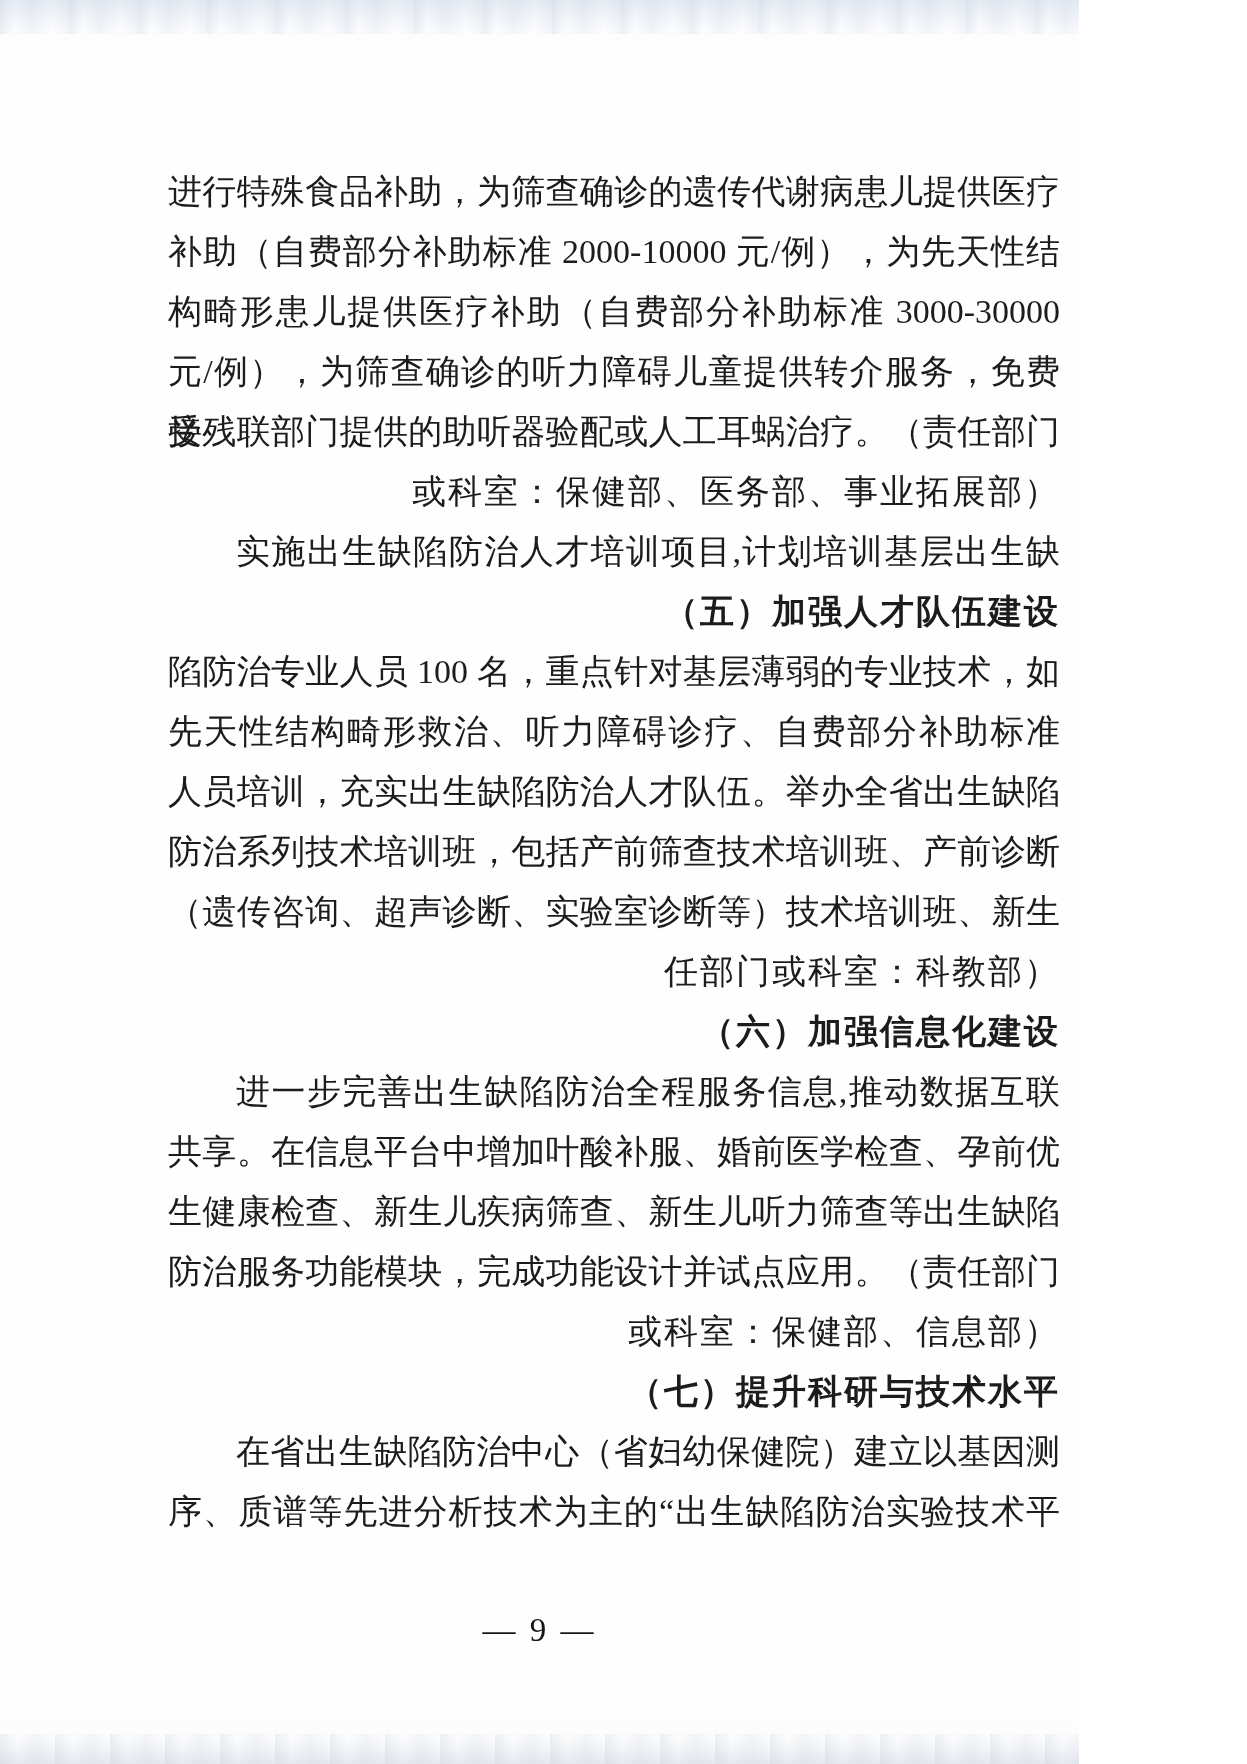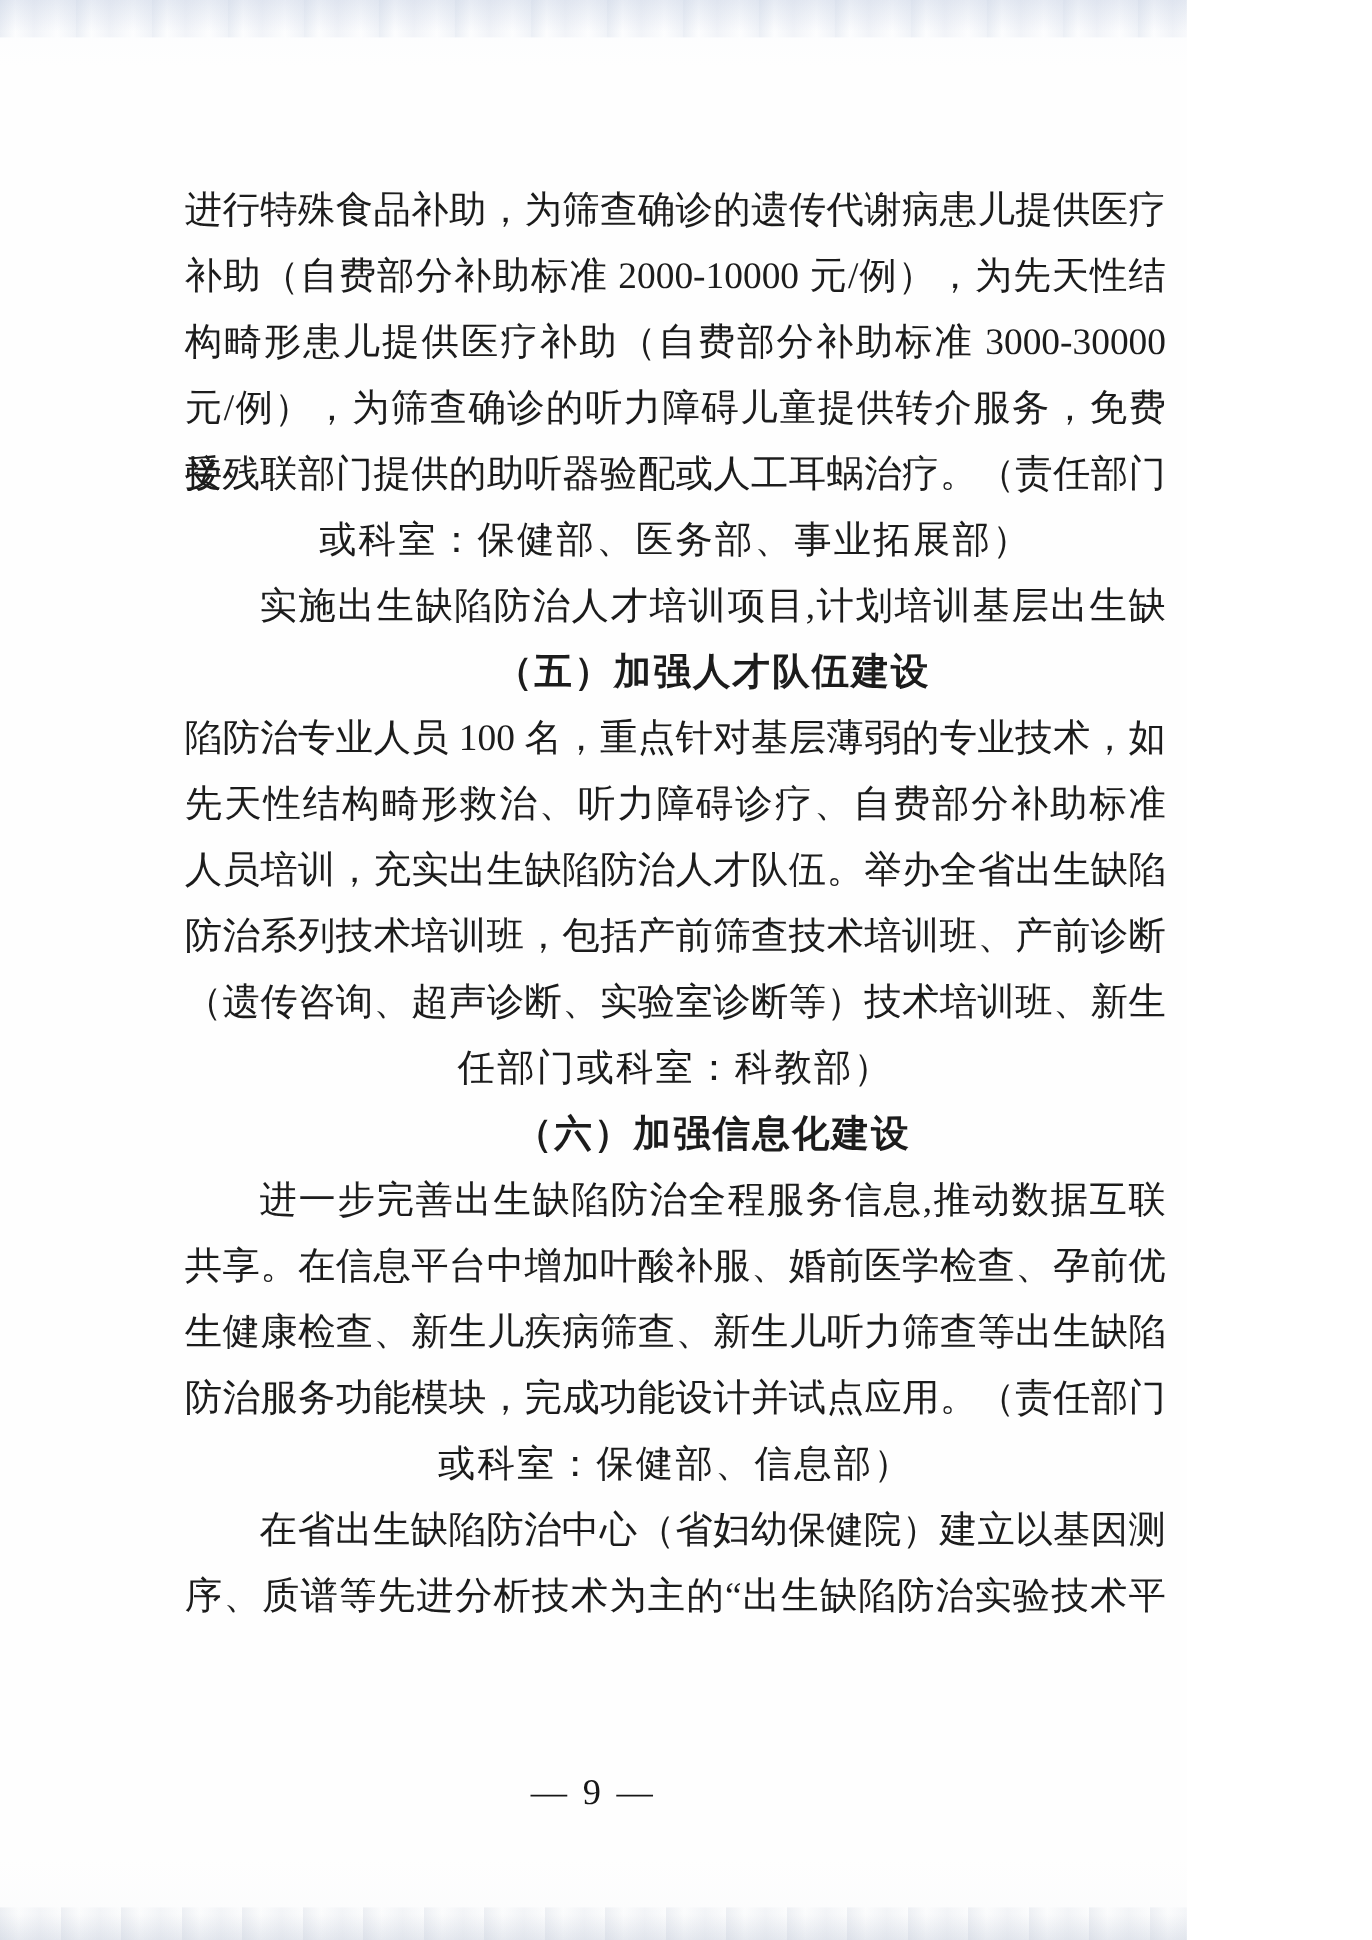--- a/index.html
+++ b/index.html
@@ -26,21 +26,21 @@
   }
   .text-block{
     position:absolute;left:168px;top:162px;width:892px;
   }
   .line{
     height:60px;line-height:60px;
     font-size:34px;
     box-sizing:border-box;
   }
   .fill{text-align:justify;text-align-last:justify;text-justify:inter-character;}
-  .plain{text-align:center;letter-spacing:2px;}
+  .plain{text-align:right;letter-spacing:2px;}
   .indent{padding-left:68px;}
   .heading{font-weight:600;letter-spacing:2px;}
   .page-num{
     position:absolute;top:1600px;left:0;width:100%;
     height:60px;line-height:60px;
     text-align:center;font-size:33px;letter-spacing:3px;color:#161616;
   }
 </style>
 </head>
 <body>
@@ -63,20 +63,21 @@
     <div class="line fill">人员培训，充实出生缺陷防治人才队伍。举办全省出生缺陷</div>
     <div class="line fill">防治系列技术培训班，包括产前筛查技术培训班、产前诊断</div>
     <div class="line fill">（遗传咨询、超声诊断、实验室诊断等）技术培训班、新生</div>
     <div class="line plain">任部门或科室：科教部）</div>
     <div class="line plain heading indent">（六）加强信息化建设</div>
     <div class="line fill indent">进一步完善出生缺陷防治全程服务信息,推动数据互联</div>
     <div class="line fill">共享。在信息平台中增加叶酸补服、婚前医学检查、孕前优</div>
     <div class="line fill">生健康检查、新生儿疾病筛查、新生儿听力筛查等出生缺陷</div>
     <div class="line fill">防治服务功能模块，完成功能设计并试点应用。（责任部门</div>
     <div class="line plain">或科室：保健部、信息部）</div>
+    <div class="line plain heading indent">（七）提升科研与技术水平</div>
     <div class="line fill indent">在省出生缺陷防治中心（省妇幼保健院）建立以基因测</div>
     <div class="line fill">序、质谱等先进分析技术为主的“出生缺陷防治实验技术平</div>
   </div>
 
   <div class="page-num">— 9 —</div>
 
   <div class="edge edge-bottom"></div>
 
 </div>
 

